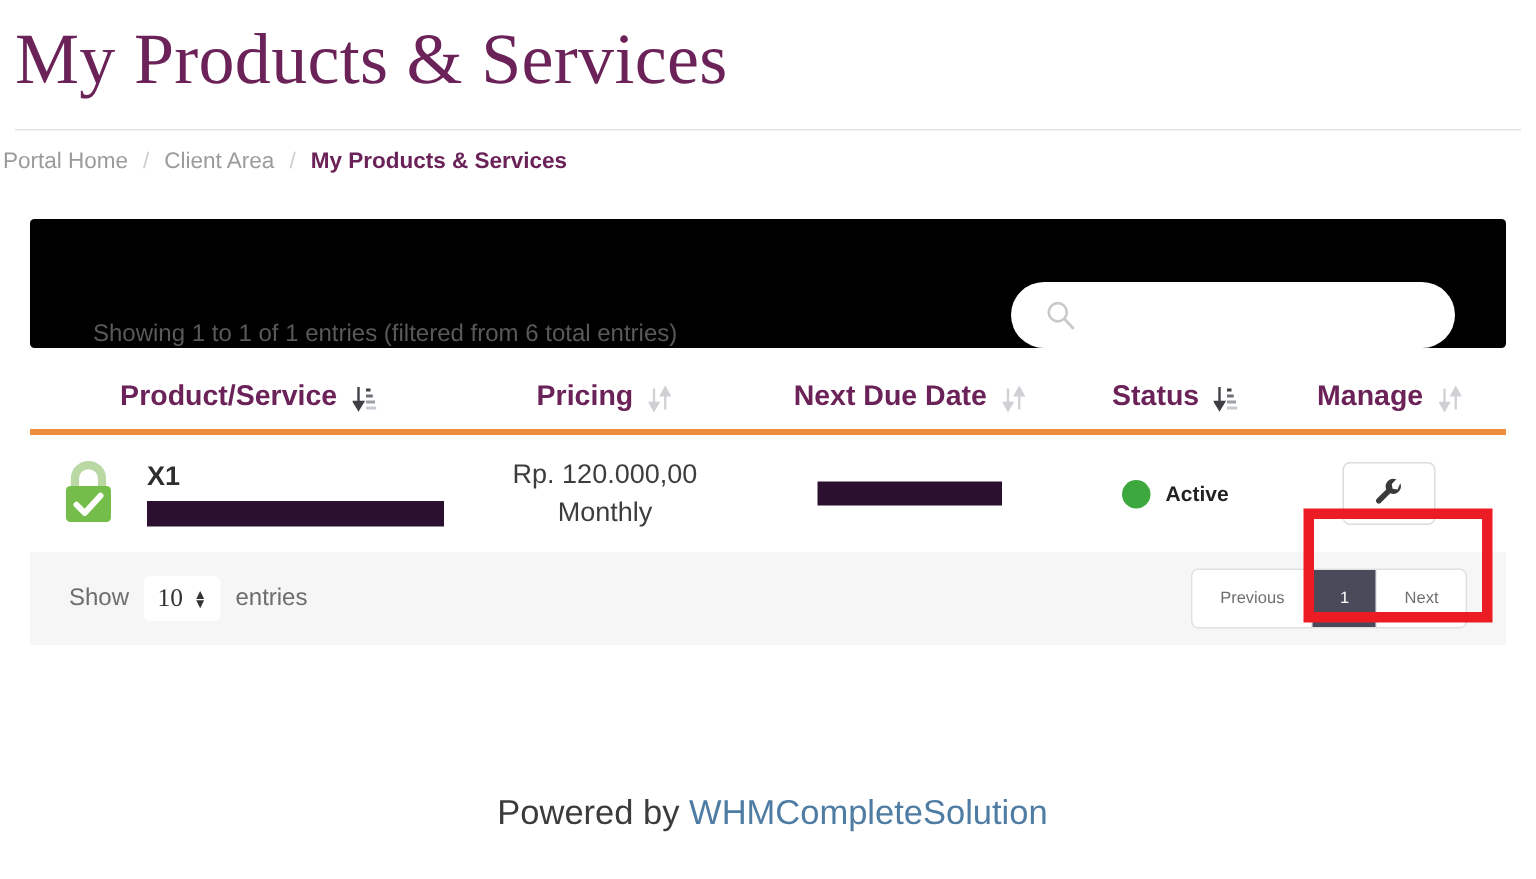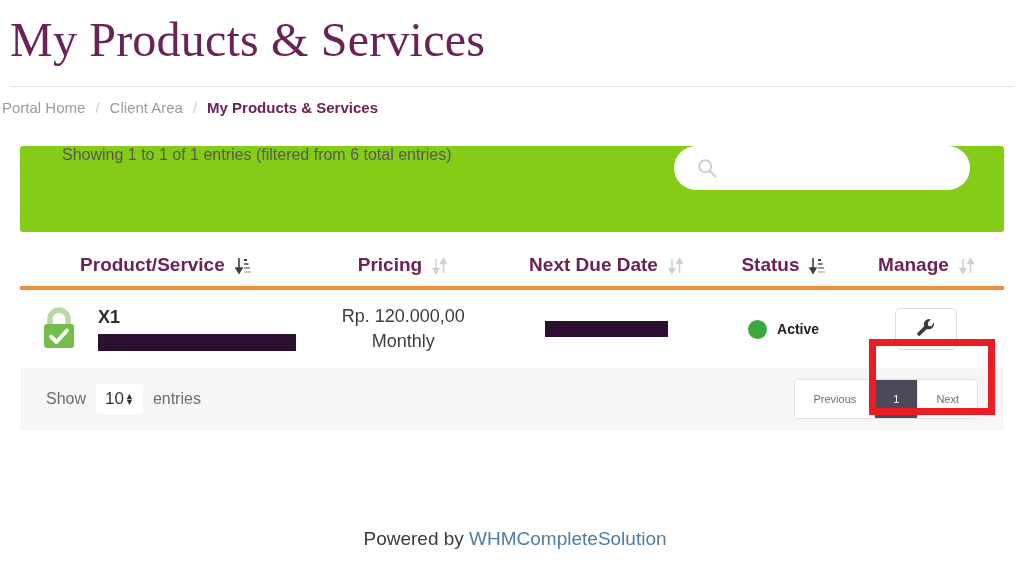--- a/index.html
+++ b/index.html
@@ -53,25 +53,25 @@
     margin: 0 10px;
   }
   .crumb-active {
     color: #6b2258;
     font-weight: 600;
   }
 
   
   .panel {
     margin: 30px 20px 0 20px;
-    background: #84cc16;
+    background: #000000;
     border-radius: 3px;
     height: 86px;
     display: flex;
-    align-items: flex-start;
+    align-items: flex-end;
     justify-content: space-between;
     padding: 0 20px;
     box-sizing: border-box;
   }
   .entries-info {
     font-size: 16px;
     color: #59595b;
     padding-left: 22px;
   }
   .search-wrap {
@@ -221,29 +221,29 @@
     display: flex;
     align-items: center;
     gap: 10px;
     font-size: 16px;
     color: #6d6d6f;
     justify-content: flex-end;
   }
   .length-select {
     display: flex;
     align-items: center;
-    gap: 1px;
+    gap: 7px;
     background: #ffffff;
     border: none;
     border-radius: 4px;
     padding: 5px 9px;
     cursor: pointer;
     font-size: 17px;
     color: #333;
-    font-family: Liberation Sans, sans-serif;
+    font-family: Liberation Serif, serif;
   }
   .stepper { display: flex; flex-direction: column; line-height: 6px; font-size: 9px; color: #333; }
 
   .pagination {
     display: flex;
     border: 1px solid #e0e0e0;
     border-radius: 5px;
     overflow: hidden;
     background: #fff;
   }
@@ -267,21 +267,21 @@
     font-weight: 400;
   }
 
   
   .powered {
     position: absolute;
     left: 6px;
     right: 0;
     top: 528px;
     text-align: center;
-    font-size: 19px;
+    font-size: 23px;
     color: #3b3b3b;
   }
   .powered a {
     color: #4f7ca3;
     text-decoration: none;
   }
 </style>
 </head>
 <body>
 

